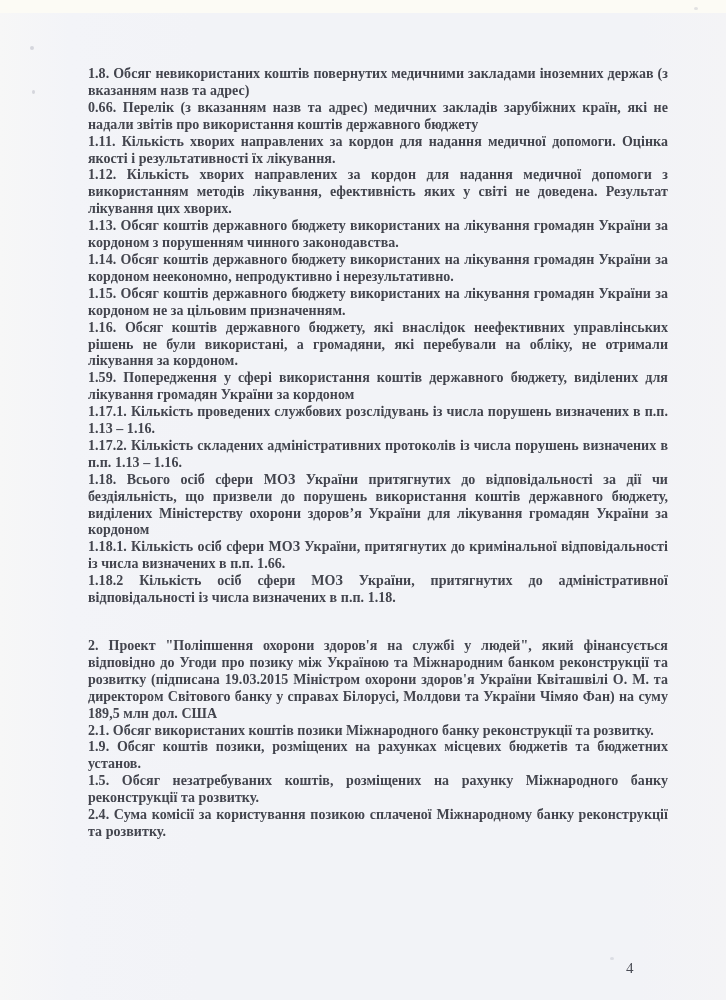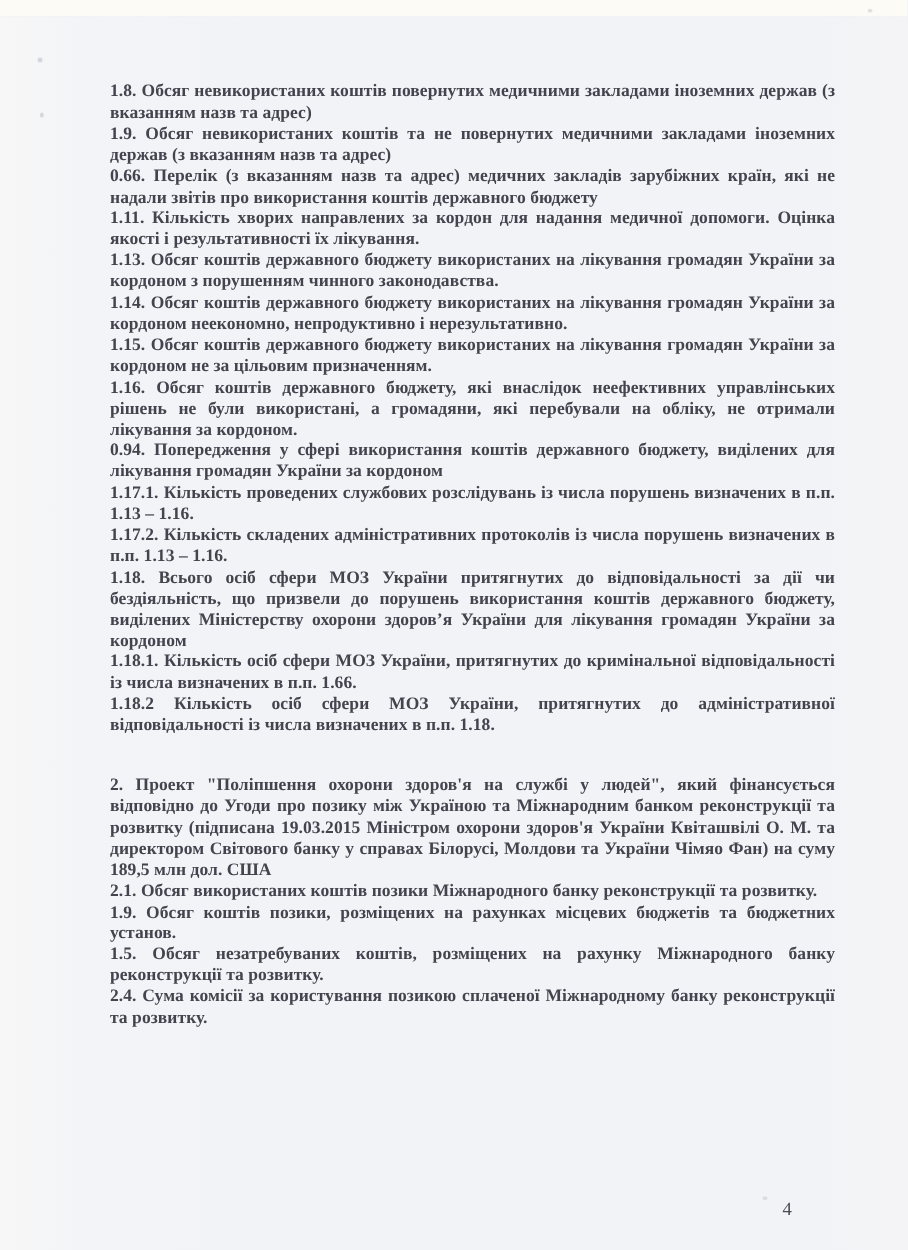--- a/index.html
+++ b/index.html
@@ -74,28 +74,28 @@
 <body>
 
 <div class="scan">
   <div class="scan-top-edge"></div>
 
   <div class="paper">
     <main class="textblock">
 
       <section>
         <p>1.8. Обсяг невикористаних коштів повернутих медичними закладами іноземних держав (з вказанням назв та адрес)</p>
-        <p>1.9. Обсяг невикористаних коштів та не повернутих медичними закладами іноземних держав (з вказанням назв та адрес)</p>
         <p>0.66. Перелік (з вказанням назв та адрес) медичних закладів зарубіжних країн, які не надали звітів про використання коштів державного бюджету</p>
         <p>1.11. Кількість хворих направлених за кордон для надання медичної допомоги. Оцінка якості і результативності їх лікування.</p>
+        <p>1.12. Кількість хворих направлених за кордон для надання медичної допомоги з використанням методів лікування, ефективність яких у світі не доведена. Результат лікування цих хворих.</p>
         <p>1.13. Обсяг коштів державного бюджету використаних на лікування громадян України за кордоном з порушенням чинного законодавства.</p>
         <p>1.14. Обсяг коштів державного бюджету використаних на лікування громадян України за кордоном неекономно, непродуктивно і нерезультативно.</p>
         <p>1.15. Обсяг коштів державного бюджету використаних на лікування громадян України за кордоном не за цільовим призначенням.</p>
         <p>1.16. Обсяг коштів державного бюджету, які внаслідок неефективних управлінських рішень не були використані, а громадяни, які перебували на обліку, не отримали лікування за кордоном.</p>
-        <p>0.94. Попередження у сфері використання коштів державного бюджету, виділених для лікування громадян України за кордоном</p>
+        <p>1.59. Попередження у сфері використання коштів державного бюджету, виділених для лікування громадян України за кордоном</p>
         <p>1.17.1. Кількість проведених службових розслідувань із числа порушень визначених в п.п. 1.13 – 1.16.</p>
         <p>1.17.2. Кількість складених адміністративних протоколів із числа порушень визначених в п.п. 1.13 – 1.16.</p>
         <p>1.18. Всього осіб сфери МОЗ України притягнутих до відповідальності за дії чи бездіяльність, що призвели до порушень використання коштів державного бюджету, виділених Міністерству охорони здоров’я України для лікування громадян України за кордоном</p>
         <p>1.18.1. Кількість осіб сфери МОЗ України, притягнутих до кримінальної відповідальності із числа визначених в п.п. 1.66.</p>
         <p>1.18.2 Кількість осіб сфери МОЗ України, притягнутих до адміністративної відповідальності із числа визначених в п.п. 1.18.</p>
       </section>
 
       <section class="section-2">
         <p>2. Проект "Поліпшення охорони здоров'я на службі у людей", який фінансується відповідно до Угоди про позику між Україною та Міжнародним банком реконструкції та розвитку (підписана 19.03.2015 Міністром охорони здоров'я України Квіташвілі О. М. та директором Світового банку у справах Білорусі, Молдови та України Чімяо Фан) на суму 189,5 млн дол. США</p>
         <p>2.1. Обсяг використаних коштів позики Міжнародного банку реконструкції та розвитку.</p>

